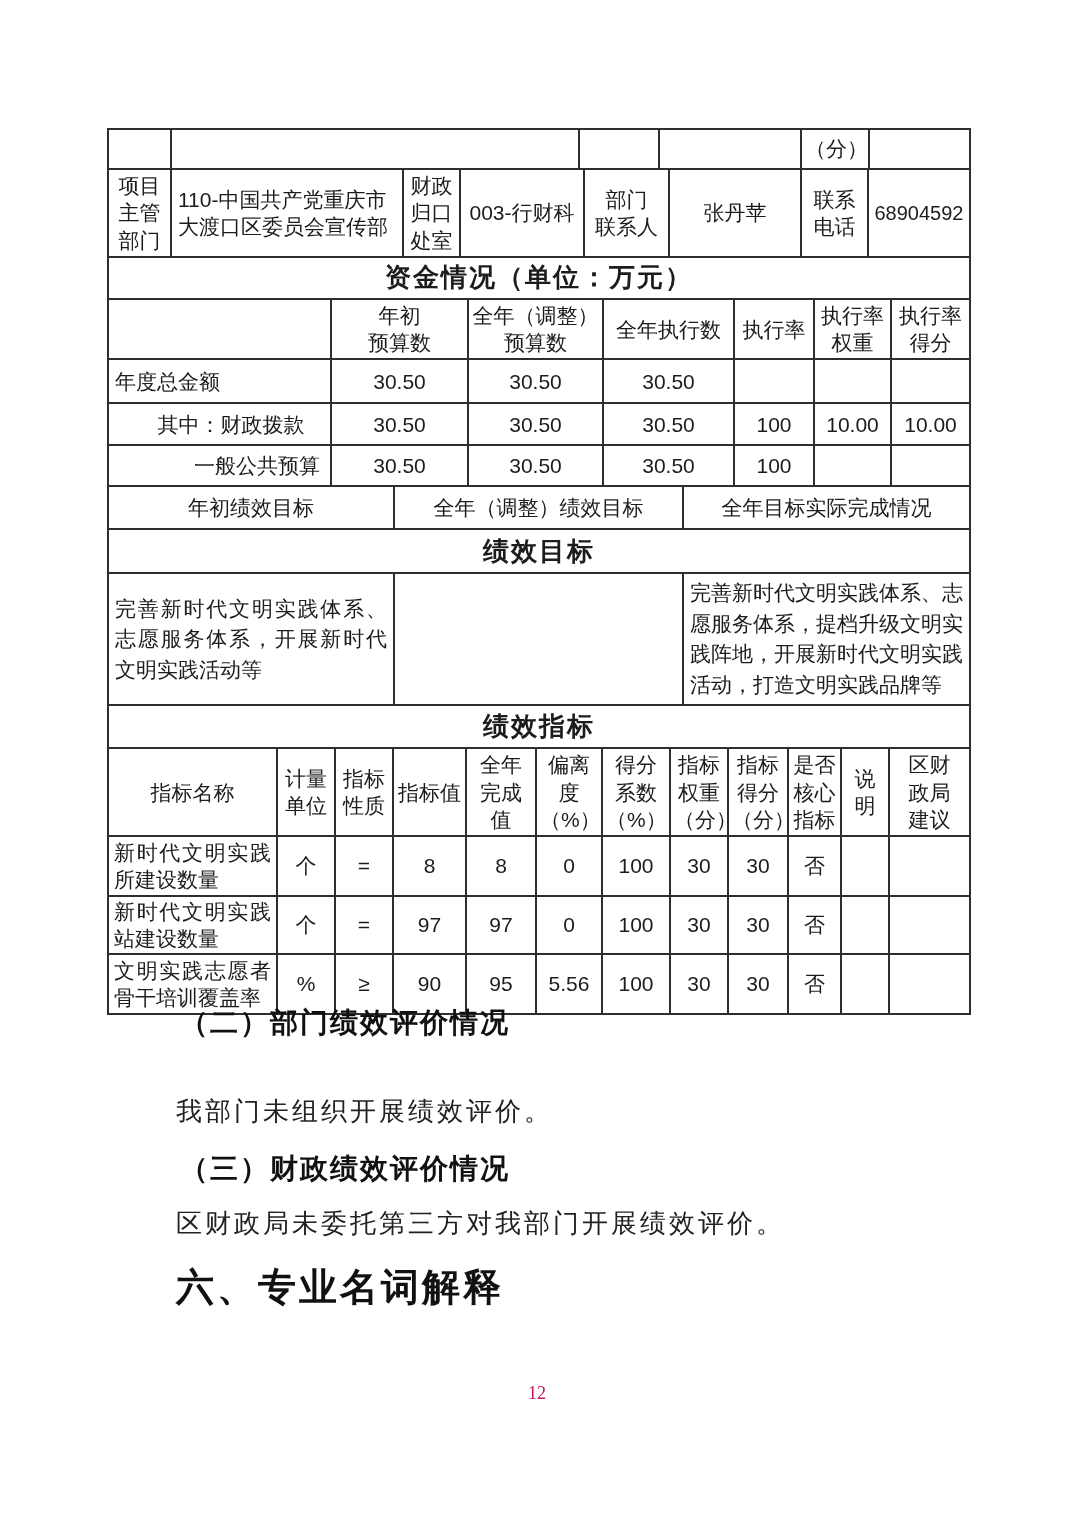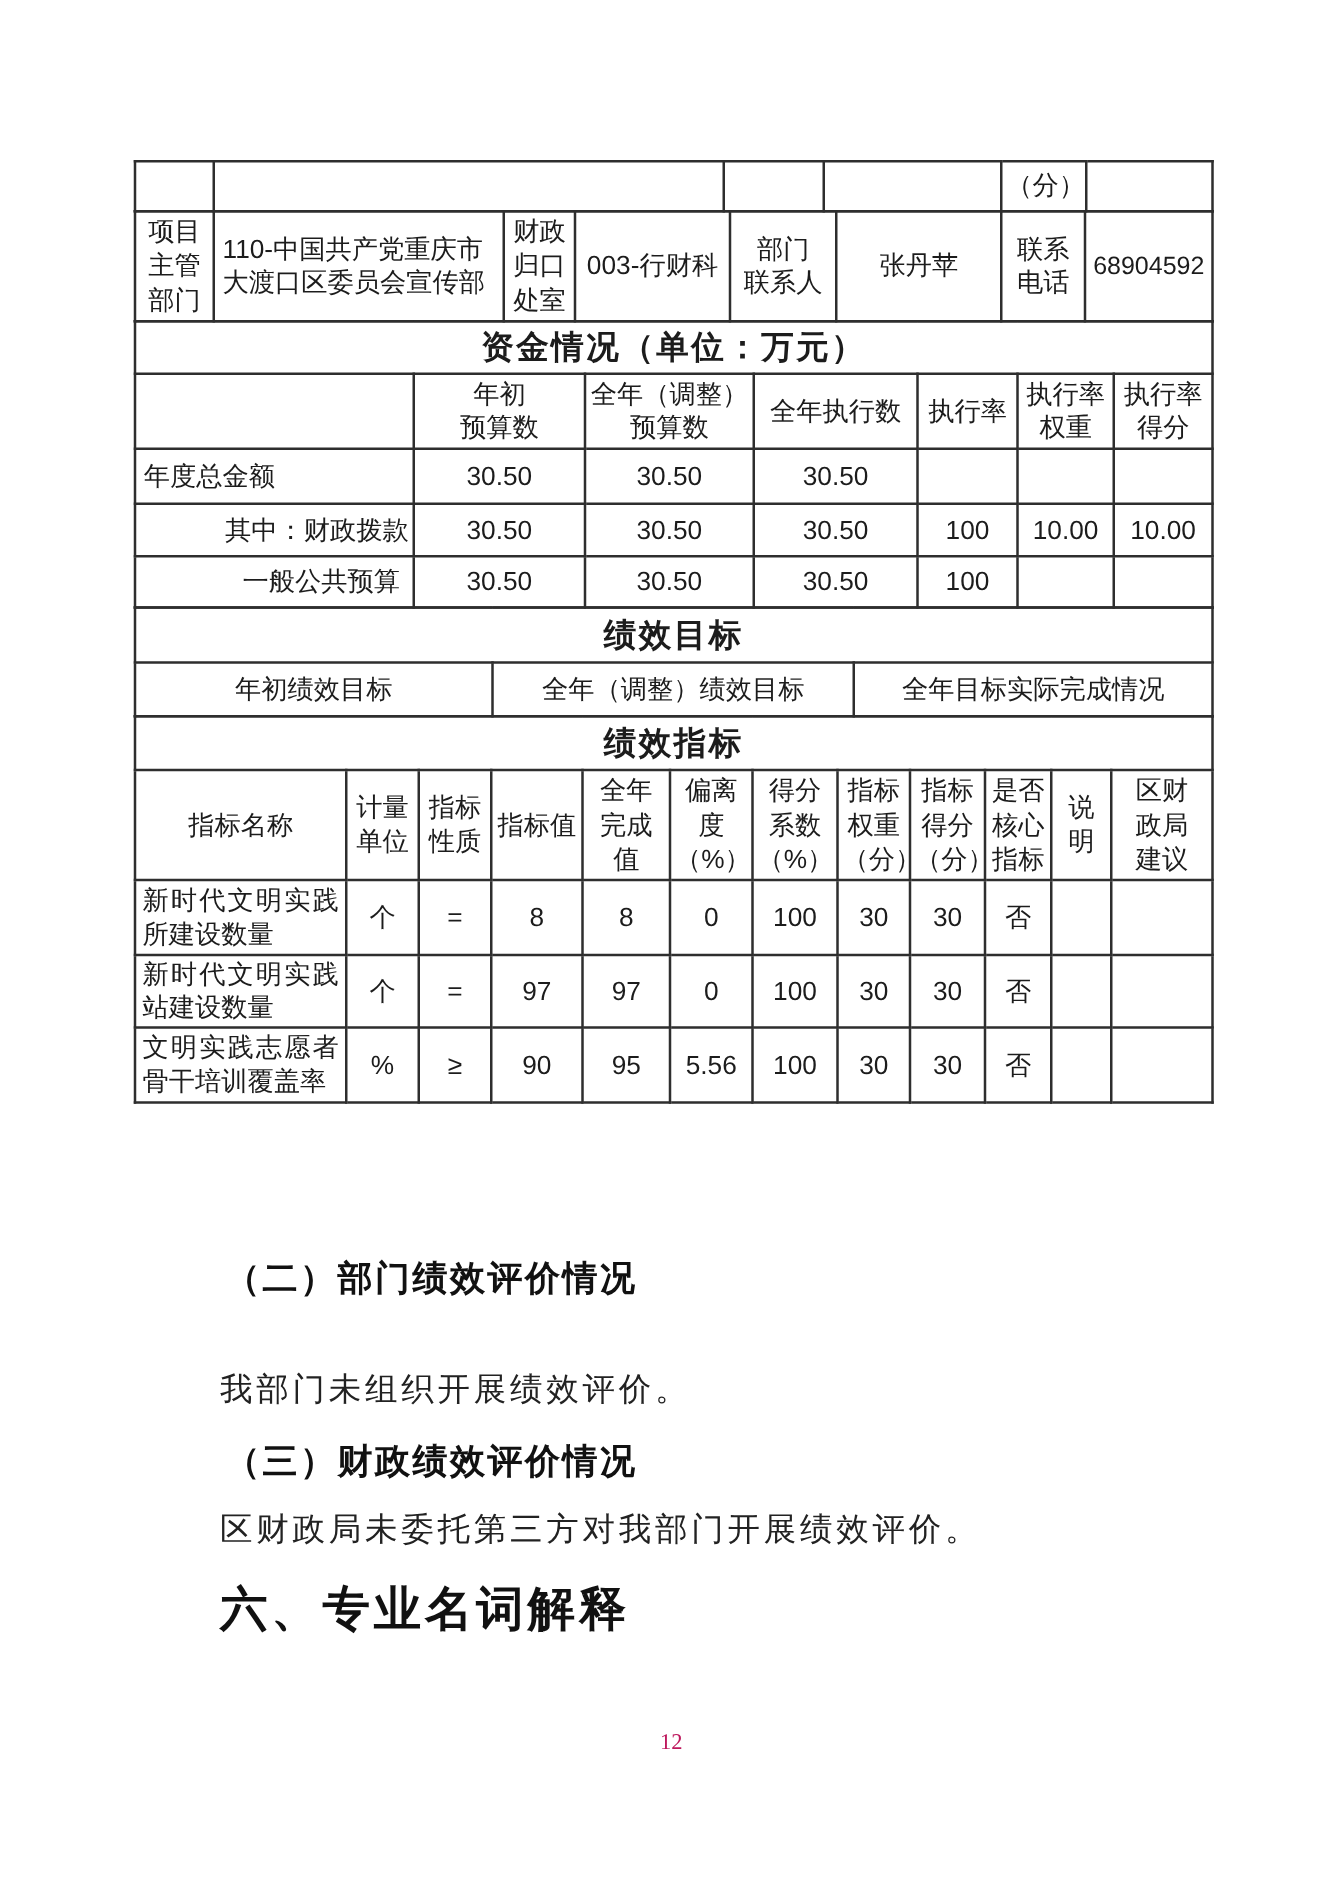--- a/index.html
+++ b/index.html
@@ -21,21 +21,21 @@
   td {
     border:2px solid #2e2e2e;
     text-align:center; vertical-align:middle;
     font-size:21px; line-height:1.3;
     padding:2px 3px; overflow:hidden;
     color:#1c1c1c;
   }
   .pre { white-space:pre-line; }
   .sec-title { font-weight:bold; font-size:26px; letter-spacing:2px; }
   .left { text-align:left; padding-left:6px;margin-top:22px; }
-  .indent { text-align:right; padding-left:26px; }
+  .indent { text-align:center; padding-left:26px; }
   .right { text-align:right; padding-right:10px; }
   .just { text-align:justify; text-align-last:left; padding:4px 6px; line-height:1.45; }
   .goal-cell { vertical-align:middle; font-size:21px; }
   .name-cell { text-align:justify; text-align-last:left; padding:0 5px; }
   .num { font-size:21px; }
   .phone { font-size:20px; letter-spacing:0; }
 
   
   .h-serif {
     position:absolute; left:180px;
@@ -177,27 +177,32 @@
     </tbody>
       </table>
 
     <table>
       <colgroup>
           <col style="width:286px">
           <col style="width:289px">
           <col style="width:287px">
         </colgroup>
       <tbody>
-          <tr style="height:44px">
-        <td colspan="3" class="sec-title">绩效目标</td>
-      </tr>
-      <tr style="height:43px">
+          <tr style="height:43px">
         <td>年初绩效目标</td>
         <td>全年（调整）绩效目标</td>
         <td>全年目标实际完成情况</td>
+      </tr>
+      <tr style="height:44px">
+        <td colspan="3" class="sec-title">绩效目标</td>
+      </tr>
+      <tr style="height:120px">
+        <td class="just goal-cell">完善新时代文明实践体系、志愿服务体系，开展新时代文明实践活动等</td>
+        <td class="goal-cell"></td>
+        <td class="just goal-cell">完善新时代文明实践体系、志愿服务体系，提档升级文明实践阵地，开展新时代文明实践活动，打造文明实践品牌等</td>
       </tr>
     </tbody>
       </table>
 
     <table>
       <colgroup>
           <col style="width:169px">
           <col style="width:58px">
           <col style="width:58px">
           <col style="width:73px">

